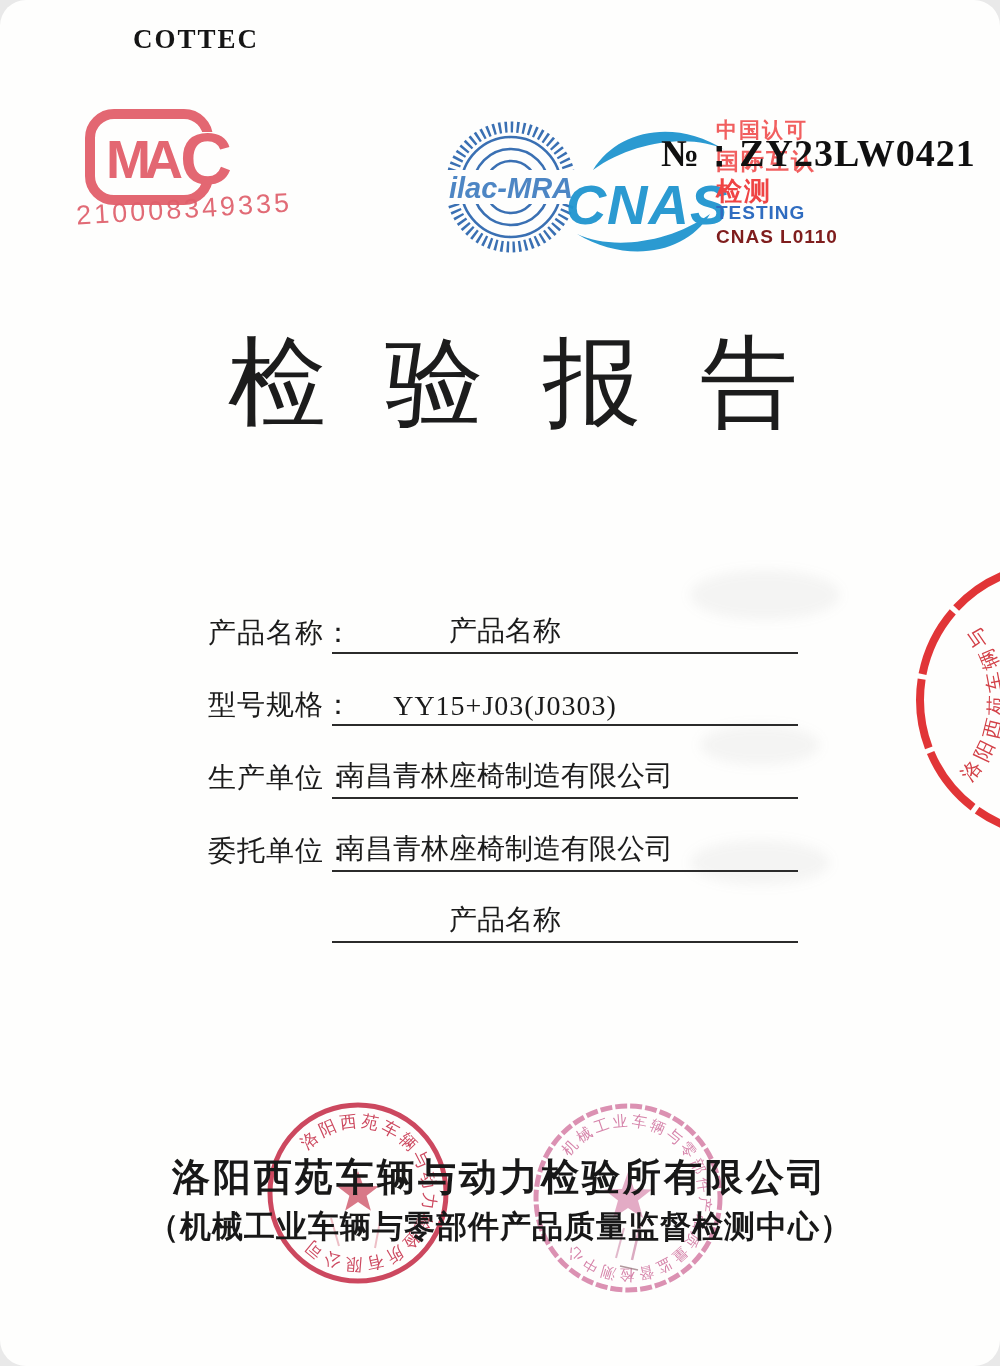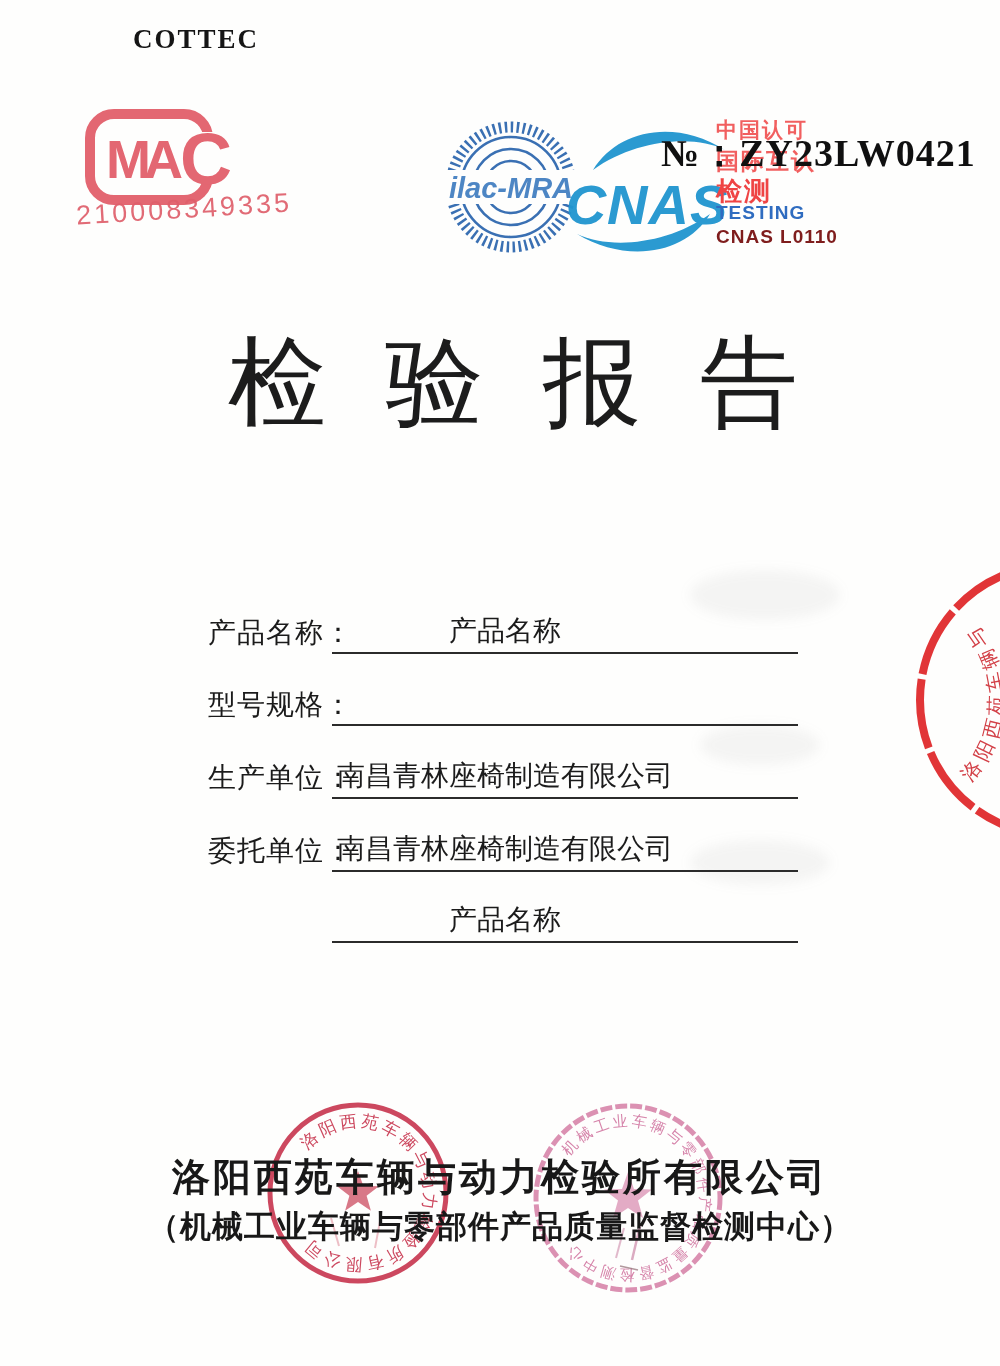--- a/index.html
+++ b/index.html
@@ -1,17 +1,17 @@
 <!DOCTYPE html>
 <html><head>
 <meta charset="utf-8">
 <style>
   html,body{margin:0;padding:0;background:#e9e9e9;}
   .page{position:relative;width:1000px;height:1366px;background:#fefefdff;background:#fefefd;overflow:hidden;
-        font-family:"Liberation Serif", serif;color:#1b1b1b;}
+        font-family:"Liberation Serif", serif;color:#1b1b1b;border-radius:26px;}
   
   .cottec{position:absolute;left:133px;top:24px;font-size:27px;font-weight:bold;letter-spacing:2px;color:#151515;}
   .cma-wrap{position:absolute;left:80px;top:106px;width:170px;height:130px;}
   .cma-cert{position:absolute;left:76px;top:194px;font-size:27px;letter-spacing:3px;color:#df5f6b;
             font-family:"Liberation Sans",sans-serif;transform:rotate(-3.5deg);opacity:.92;}
   
   .ilac-svg{position:absolute;left:440px;top:118px;}
   .cnas-svg{position:absolute;left:565px;top:112px;}
   .cnas-col{position:absolute;left:716px;font-family:"Liberation Sans",sans-serif;color:#ef4444;}
   .cc1{top:116px;font-size:21px;letter-spacing:2px;font-weight:bold;opacity:.85;}
@@ -97,20 +97,21 @@
   <div class="ghost" style="left:690px;top:840px;width:140px;height:45px;"></div>
 
   <div class="form-row r1">
     <div class="lbl">产品名称：</div>
     <div class="line"></div>
     <div class="val">产品名称</div>
   </div>
   <div class="form-row r2">
     <div class="lbl">型号规格：</div>
     <div class="line"></div>
+    <div class="val val-model">YY15+J03(J0303)</div>
   </div>
   <div class="form-row r3">
     <div class="lbl">生产单位：</div>
     <div class="line"></div>
     <div class="val">南昌青林座椅制造有限公司</div>
   </div>
   <div class="form-row r4">
     <div class="lbl">委托单位：</div>
     <div class="line"></div>
     <div class="val">南昌青林座椅制造有限公司</div>

